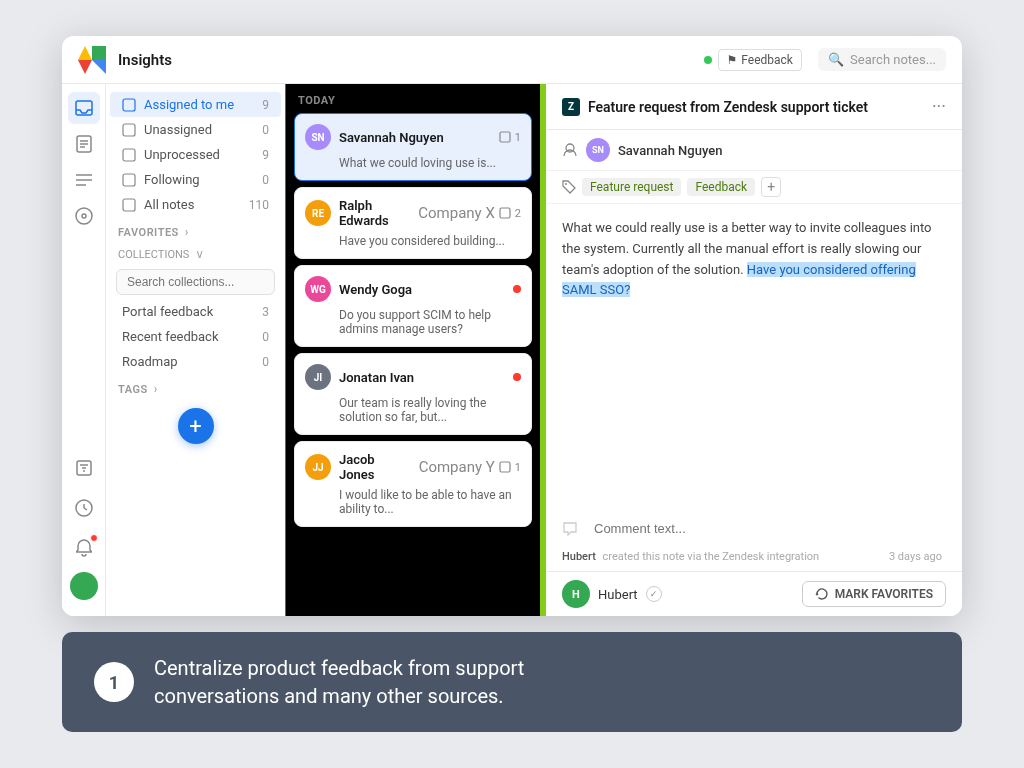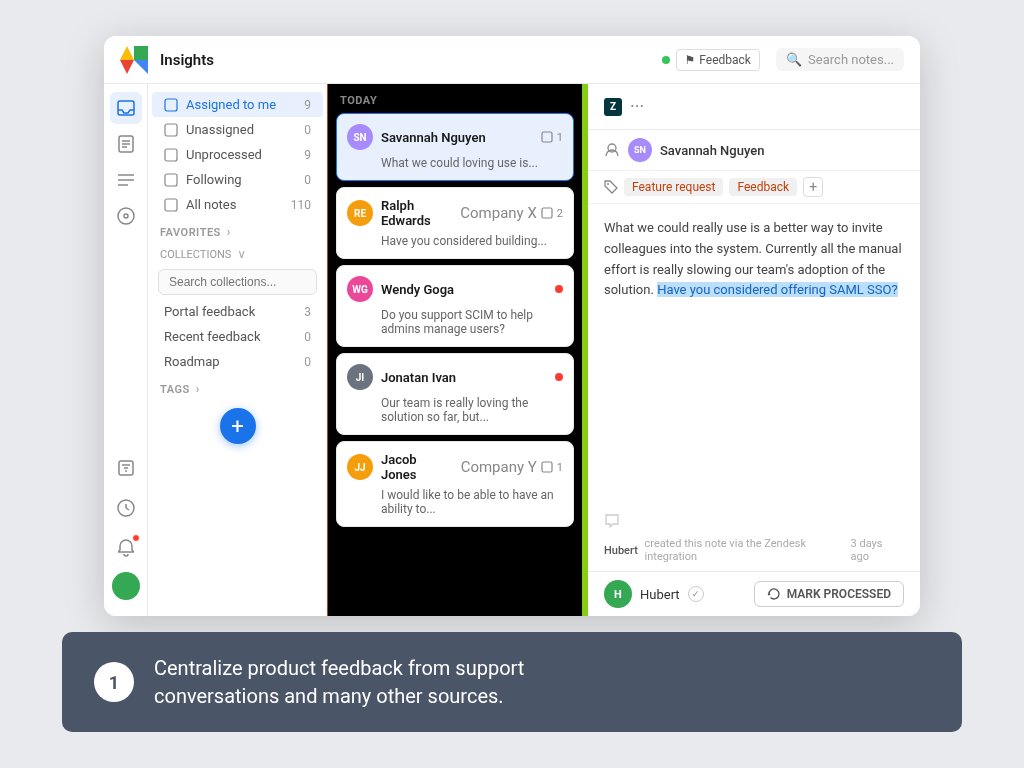--- a/index.html
+++ b/index.html
@@ -12,21 +12,21 @@
       display: flex;
       flex-direction: column;
       align-items: center;
       justify-content: center;
     }
 
     .app-window {
       background: #fff;
       border-radius: 12px;
       box-shadow: 0 8px 40px rgba(0,0,0,0.18);
-      width: 816px;
+      width: 900px;
       height: 580px;
       display: flex;
       flex-direction: column;
       overflow: hidden;
     }
 
     
     .header {
       display: flex;
       align-items: center;
@@ -353,21 +353,21 @@
       align-items: center;
       padding: 6px 16px;
       gap: 6px;
       border-bottom: 1px solid #f0f0f0;
     }
     .tag-chip {
       padding: 2px 8px;
       background: #f0f0f0;
       border-radius: 4px;
       font-size: 12px;
-      color: #c2410c;
+      color: #4d7c0f;
     }
     .add-tag-btn {
       width: 20px;
       height: 20px;
       border: 1px solid #ddd;
       border-radius: 4px;
       display: flex;
       align-items: center;
       justify-content: center;
       color: #888;
@@ -703,20 +703,21 @@
             <span>1</span>
           </div>
         </div>
         <div class="note-snippet">I would like to be able to have an ability to...</div>
       </div>
     </div>
 
     <div class="detail-panel">
       <div class="detail-header">
         <div class="zendesk-icon">Z</div>
+        <span class="detail-title">Feature request from Zendesk support ticket</span>
         <span class="more-btn">···</span>
       </div>
 
       <div class="detail-author-row">
         <svg width="16" height="16" viewBox="0 0 16 16" fill="none">
             <circle cx="8" cy="6" r="4" stroke="#888" stroke-width="1.3"></circle>
             <path d="M2 14c0-3.3 2.7-6 6-6s6 2.7 6 6" stroke="#888" stroke-width="1.3"></path>
           </svg>
         <div class="detail-author-avatar">SN</div>
         <span class="detail-author-name">Savannah Nguyen</span>
@@ -733,38 +734,39 @@
       </div>
 
       <div class="detail-body">
         <span>What we could really use is a better way to invite colleagues into the system. Currently all the manual effort is really slowing our team's adoption of the solution. </span><span class="highlight">Have you considered offering SAML SSO?</span>
       </div>
 
       <div style="padding: 0 16px 4px; display:flex; align-items:center; gap:6px;">
         <svg width="16" height="16" viewBox="0 0 16 16" fill="none">
             <path d="M2 2h12v9H9l-3 3v-3H2V2z" stroke="#ccc" stroke-width="1.3"></path>
           </svg>
+        <input class="comment-input" type="text" readonly="" style="border: none; background: transparent; flex: 1 1 0%; font-size: 13px; color: rgb(170, 170, 170); outline: none;" placeholder="Comment text...">
       </div>
 
       <div class="detail-meta-row">
         <span class="bold">Hubert</span>&nbsp;
         <span>created this note via the Zendesk integration</span>
         <span style="margin-left:auto;">3 days ago</span>
       </div>
 
       <div class="detail-bottom-bar">
         <div class="user-avatar-bottom">H</div>
         <span class="user-name-bottom">Hubert</span>
         <div class="check-icon-circle">✓</div>
         <div class="mark-processed-btn">
           <svg width="14" height="14" viewBox="0 0 14 14" fill="none">
               <path d="M2 7a5 5 0 1 1 1.5 3.5" stroke="#555" stroke-width="1.4"></path>
               <polyline points="1,8 2,7 3,8" stroke="#555" stroke-width="1.4"></polyline>
             </svg>
-          <span>MARK PROCESSED</span>
+          <span>MARK FAVORITES</span>
         </div>
       </div>
     </div>
   </div>
 </div>
 
 <div class="bottom-banner">
   <div class="step-circle">1</div>
   <div class="banner-text">
     <span>Centralize product feedback from support</span><br>

